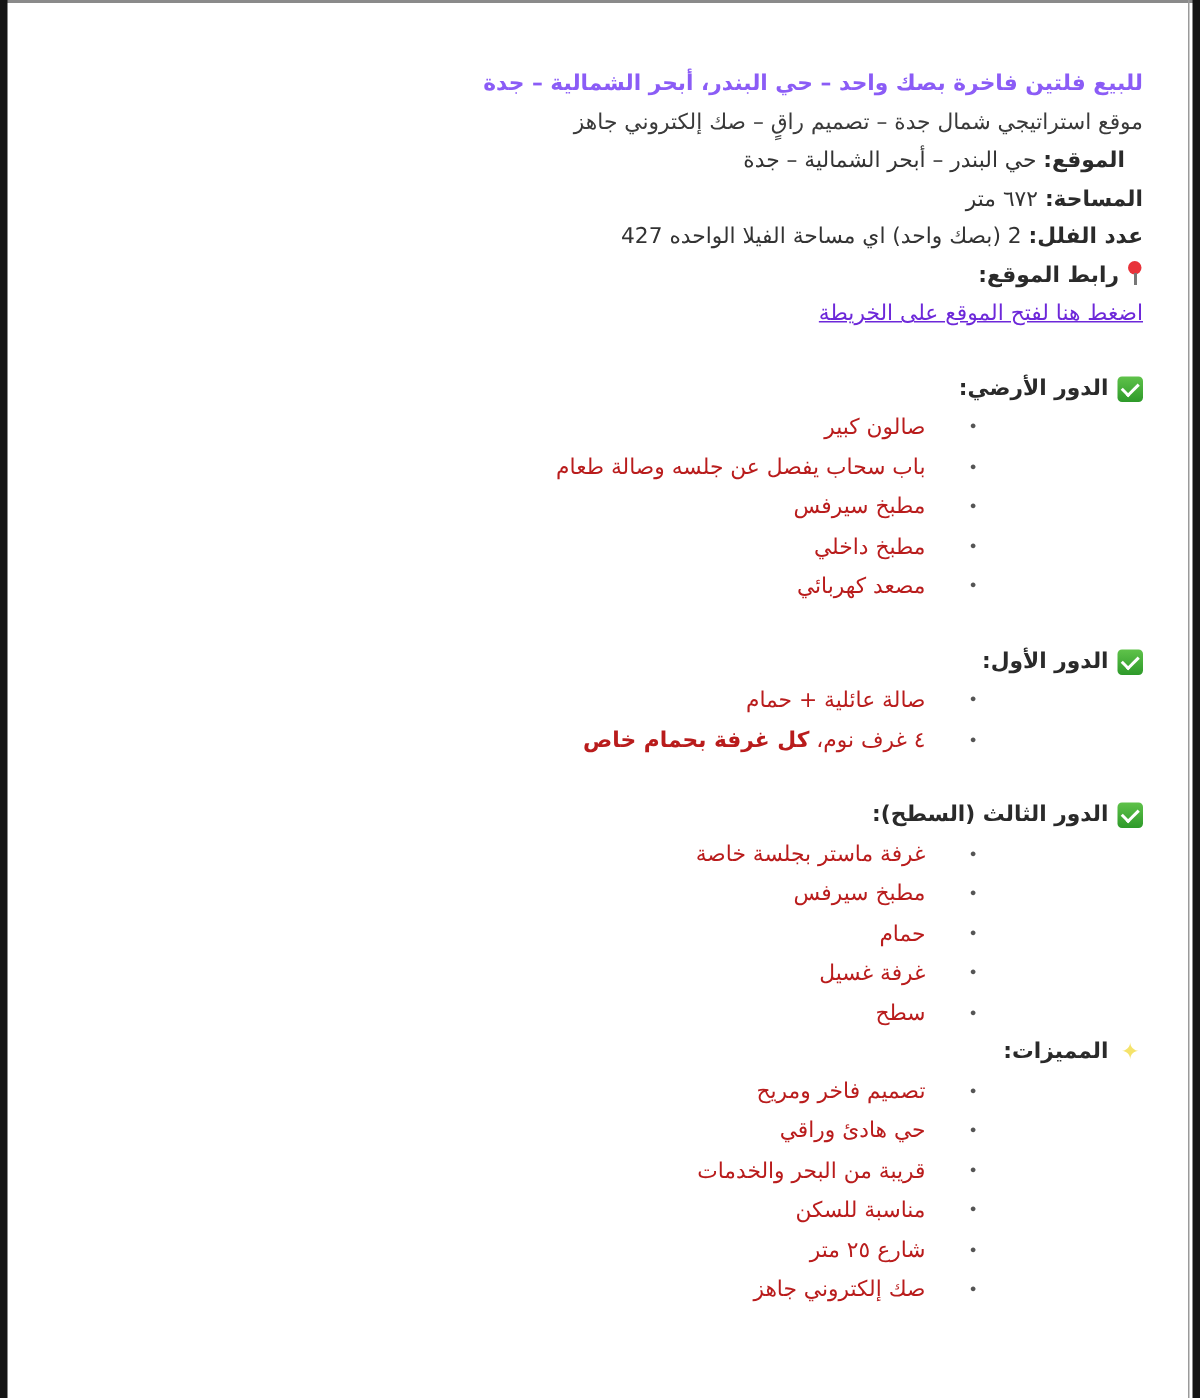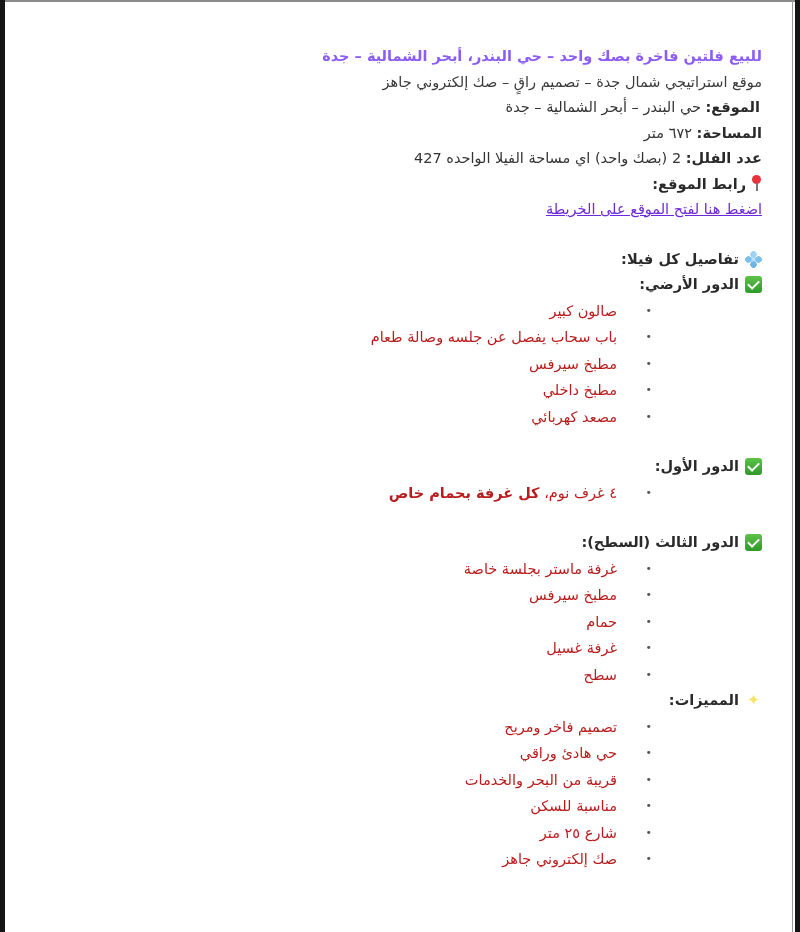--- a/index.html
+++ b/index.html
@@ -160,64 +160,61 @@
 <div class="frame-left"></div>
 <div class="frame-right-line"></div>
 <div class="frame-right"></div>
 
 <div class="doc">
   <div class="title">للبيع فلتين فاخرة بصك واحد – حي البندر، أبحر الشمالية – جدة</div>
   <div class="subtitle">موقع استراتيجي شمال جدة – تصميم راقٍ – صك إلكتروني جاهز</div>
 
   <div class="info-block" style="width:100%;">
     <div style="padding-right:0;">
-      <div style="margin-right:2px;">
+      <div style="margin-right:12px;">
         <span class="label">الموقع:</span><span> حي البندر – أبحر الشمالية – جدة</span>
       </div>
       <div>
         <span class="label">المساحة:</span><span> ٦٧٢ متر</span>
       </div>
       <div>
         <span class="label">عدد الفلل:</span><span> 2 (بصك واحد) اي مساحة الفيلا الواحده 427</span>
       </div>
       <div>
         <span class="pin-icon"></span><span class="label">رابط الموقع:</span>
       </div>
       <div>
         <a class="link">اضغط هنا لفتح الموقع على الخريطة</a>
       </div>
     </div>
   </div>
 
   <div class="gap-lg"></div>
 
-  <div class="section-head">
-    <span class="icon-box diamond-icon"></span>
-    <span>تفاصيل كل فيلا:</span>
-  </div>
 
   <div class="section-head">
     <span class="icon-box check-icon"></span>
     <span>الدور الأرضي:</span>
   </div>
   <ul class="items">
     <li>صالون كبير</li>
     <li>باب سحاب يفصل عن جلسه وصالة طعام</li>
     <li>مطبخ سيرفس</li>
     <li>مطبخ داخلي</li>
     <li>مصعد كهربائي</li>
   </ul>
 
   <div class="gap-lg"></div>
 
   <div class="section-head">
     <span class="icon-box check-icon"></span>
     <span>الدور الأول:</span>
   </div>
   <ul class="items">
+    <li>صالة عائلية + حمام</li>
     <li><span>٤ غرف نوم، </span><span class="bold">كل غرفة بحمام خاص</span></li>
   </ul>
 
   <div class="gap-lg"></div>
 
   <div class="section-head">
     <span class="icon-box check-icon"></span>
     <span>الدور الثالث (السطح):</span>
   </div>
   <ul class="items">

